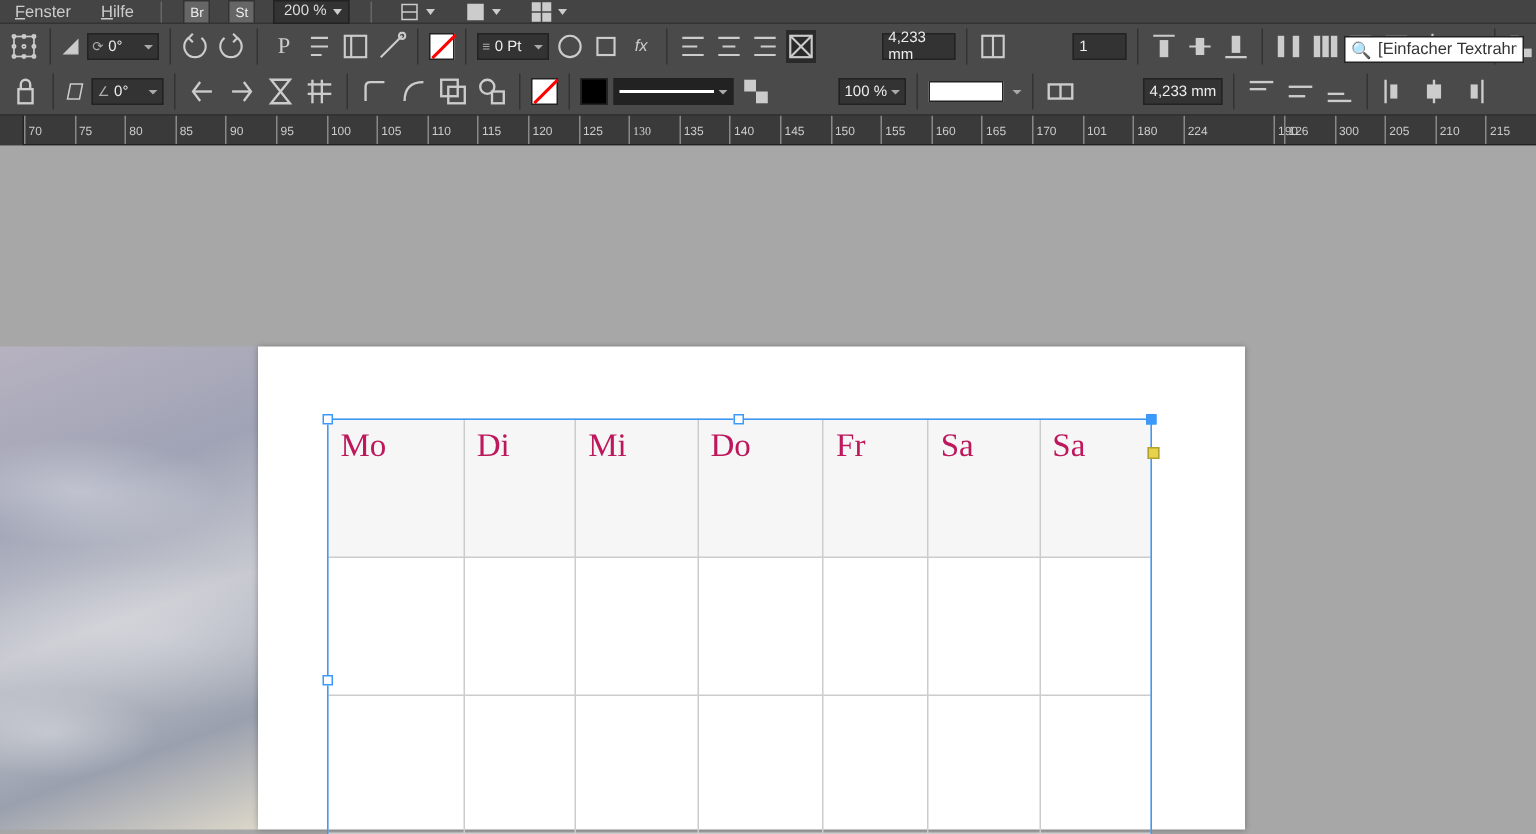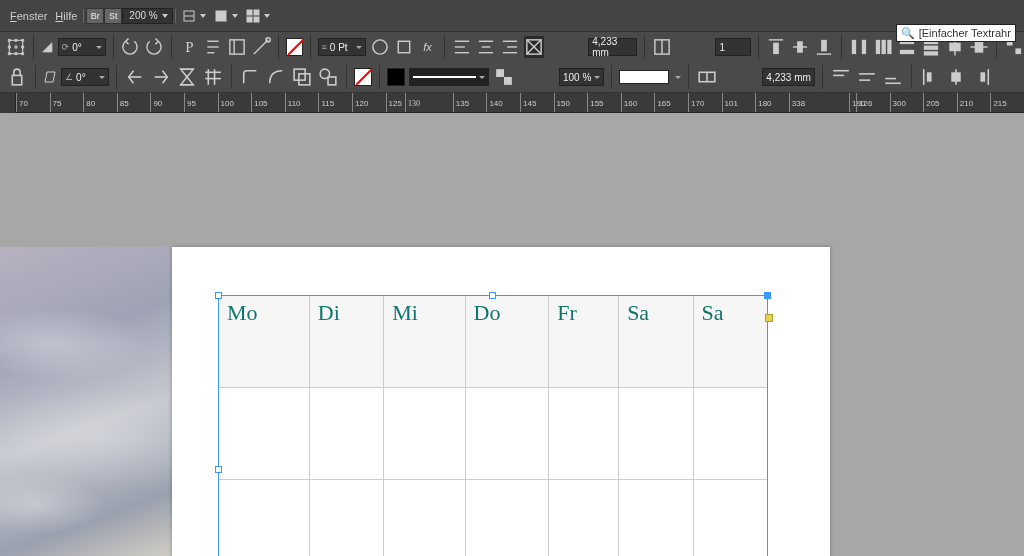--- a/index.html
+++ b/index.html
@@ -7,25 +7,25 @@
     width: 1024px; height: 556px;
     font-family: "Segoe UI", Tahoma, sans-serif;
     background: #a7a7a7;
     overflow: hidden;
     font-size: 11px;
     color: #ddd;
   }
 
   
   #menubar {
-    height: 32px;
+    height: 16px;
     background: #444444;
     display: flex; align-items: center;
     padding: 0 6px;
-    gap: 0;
+    gap: 12px;
     border-bottom: 1px solid #333;
   }
   .menu-item { cursor: pointer; padding: 0 4px; color: #ccc; }
   .menu-item span.u { text-decoration: underline; }
   .menu-sep { width:1px; height:14px; background:#666; margin:0 2px; }
   .sq-btn {
     width:18px;height:16px;background:#666;display:flex;align-items:center;justify-content:center;
     border:1px solid #333;font-size:9px;color:#eee;
   }
   .zoom-box {
@@ -137,21 +137,21 @@
   .handle.mr.yellow{right:-6px;top:18px;background:#e6d34a;border-color:#b3a12f;width:8px;height:8px}
 
   
   #doc-table {
     position:absolute; left:218px; top:182px; width:550px;
     border-collapse:collapse;
   }
   #doc-table td {
     border:1px solid #ccc;
     height:92px; text-align:left; vertical-align:top;
-    font-family:"Times New Roman",serif; font-size:22px; color:#0f766e; padding:4px 8px;
+    font-family:"Times New Roman",serif; font-size:22px; color:#be185d; padding:4px 8px;
   }
   #doc-table tr:first-child td { background:#f6f6f6; }
 </style>
 </head>
 <body>
 
 <div id="menubar">
   <div class="menu-item">
     <span class="u">F</span><span>enster</span>
   </div>
@@ -581,21 +581,21 @@
       </div>
       <div class="tick-major" style="left: 302.4px;">
         <span class="num">115</span>
       </div>
       <div class="tick-major" style="left: 336px;">
         <span class="num">120</span>
       </div>
       <div class="tick-major" style="left: 369.6px;">
         <span class="num">125</span>
       </div>
-      <div class="tick-major" style="left: 389px; font-family: Liberation Serif, serif;">
+      <div class="tick-major" style="left: 403px; font-family: Liberation Serif, serif;">
         <span class="num">130</span>
       </div>
       <div class="tick-major" style="left: 436.8px;">
         <span class="num">135</span>
       </div>
       <div class="tick-major" style="left: 470.4px;">
         <span class="num">140</span>
       </div>
       <div class="tick-major" style="left: 504px;">
         <span class="num">145</span>
@@ -615,21 +615,21 @@
       <div class="tick-major" style="left: 672px;">
         <span class="num">170</span>
       </div>
       <div class="tick-major" style="left: 705.6px;">
         <span class="num">101</span>
       </div>
       <div class="tick-major" style="left: 739.2px;">
         <span class="num">180</span>
       </div>
       <div class="tick-major" style="left: 772.8px;">
-        <span class="num">338</span>
+        <span class="num">224</span>
       </div>
       <div class="tick-major" style="left: 833px;">
         <span class="num">190</span>
       </div>
       <div class="tick-major" style="left: 840px;">
         <span class="num">126</span>
       </div>
       <div class="tick-major" style="left: 873.6px;">
         <span class="num">300</span>
       </div>

